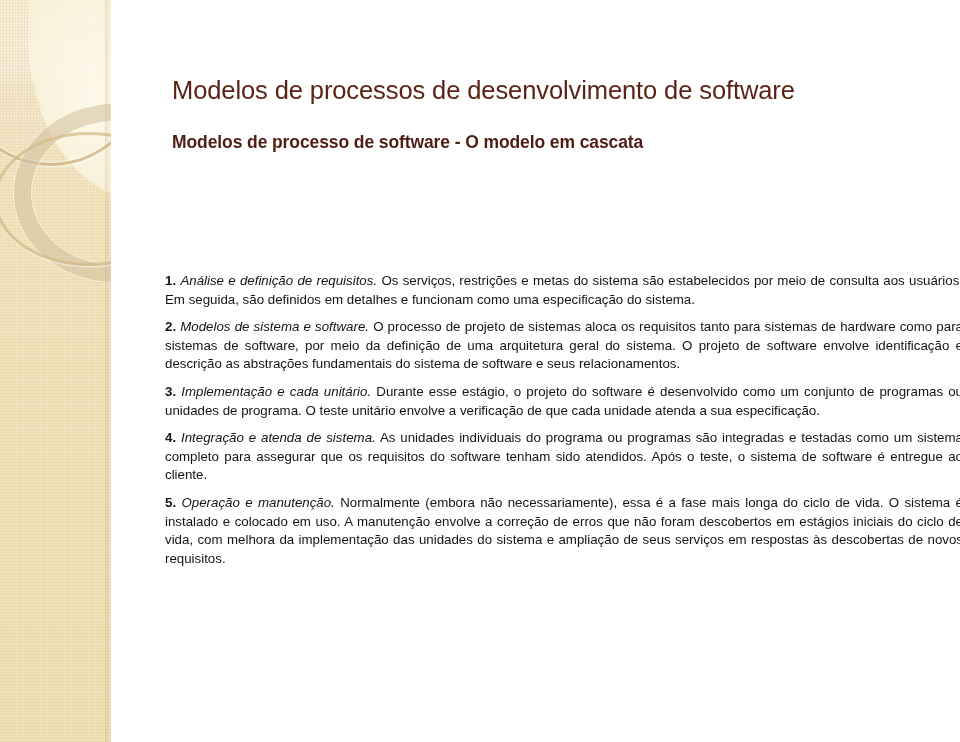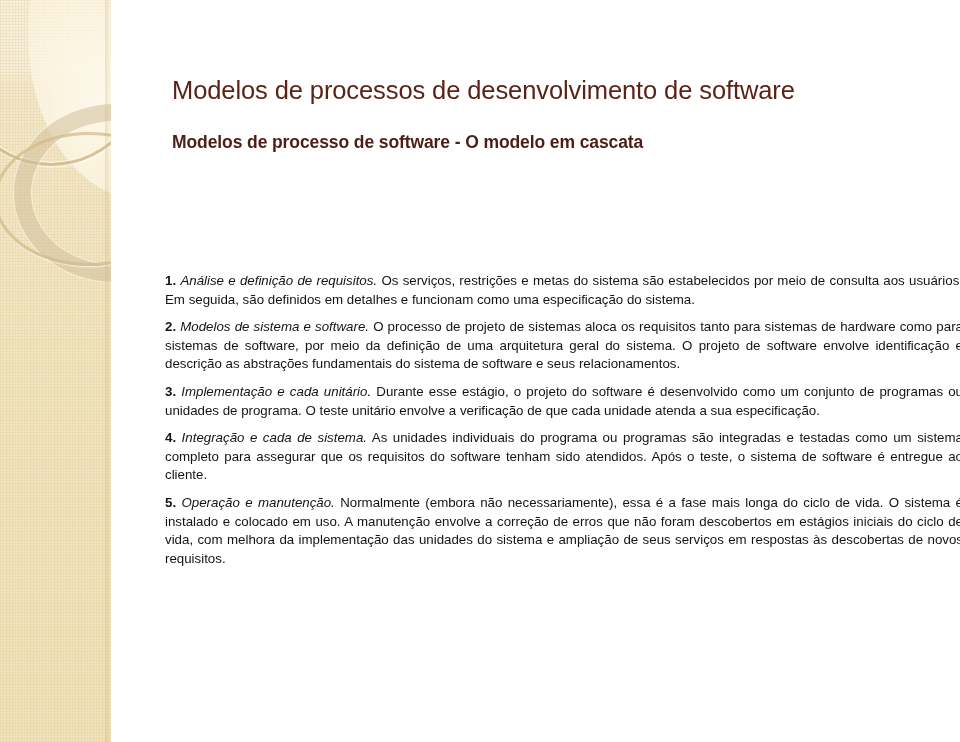--- a/index.html
+++ b/index.html
@@ -234,21 +234,21 @@
       </p>
 
       <p class="para">
         <span class="num">3.</span>
         <span class="lead">Implementação e cada unitário.</span>
         <span>Durante esse estágio, o projeto do software é desenvolvido como um conjunto de programas ou unidades de programa. O teste unitário envolve a verificação de que cada unidade atenda a sua especificação.</span>
       </p>
 
       <p class="para">
         <span class="num">4.</span>
-        <span class="lead">Integração e cada de sistema.</span>
+        <span class="lead">Integração e atenda de sistema.</span>
         <span>As unidades individuais do programa ou programas são integradas e testadas como um sistema completo para assegurar que os requisitos do software tenham sido atendidos. Após o teste, o sistema de software é entregue ao cliente.</span>
       </p>
 
       <p class="para">
         <span class="num">5.</span>
         <span class="lead">Operação e manutenção.</span>
         <span>Normalmente (embora não necessariamente), essa é a fase mais longa do ciclo de vida. O sistema é instalado e colocado em uso. A manutenção envolve a correção de erros que não foram descobertos em estágios iniciais do ciclo de vida, com melhora da implementação das unidades do sistema e ampliação de seus serviços em respostas às descobertas de novos requisitos.</span>
       </p>
 
     </div>

